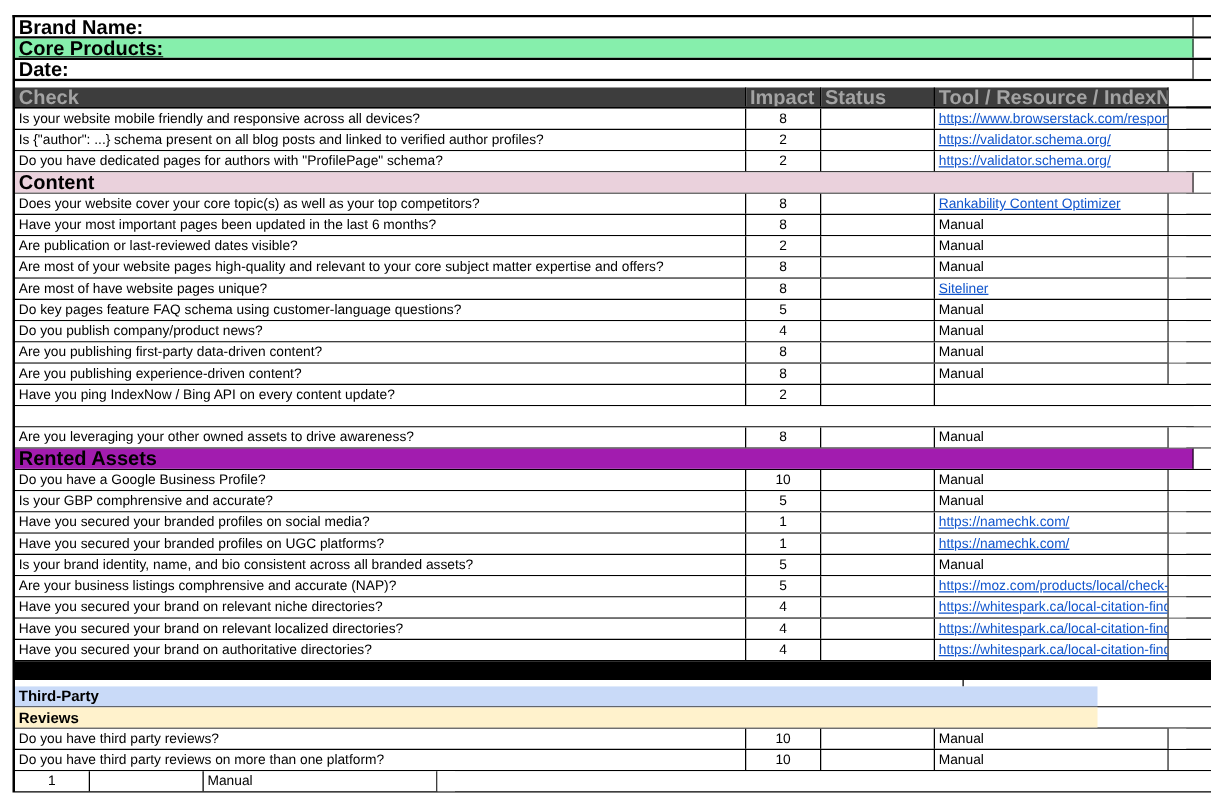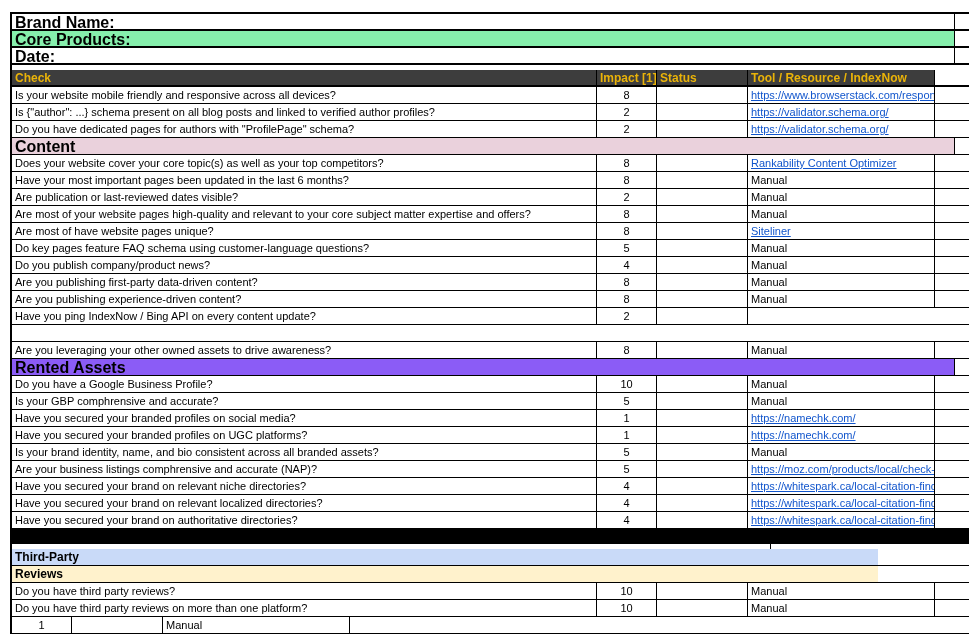--- a/index.html
+++ b/index.html
@@ -18,31 +18,31 @@
   }
   .check{width:585px;}
   .impact{width:60px;text-align:center;}
   .status{width:91px;}
   .tool{width:187px;}
   .sliver{width:14px;border-right:none;padding:0;background:#fff;}
   .merged{width:943px;font-weight:bold;font-size:16px;}
   .fullw{width:866px;border-right:none;font-weight:bold;font-size:12px;}
   .meta{border-bottom:2px solid #000;}
   .hdr-row{border-bottom:2px solid #000;}
-  .hdr-row .cell{background:#3d3d3d;color:#eab308;font-weight:bold;font-size:12px;}
+  .hdr-row .cell{background:#3d3d3d;color:#a3a3a3;font-weight:bold;font-size:16px;}
   .hdr-row .sliver{background:#fff;}
   .lnk{color:#1155cc;text-decoration:underline;cursor:pointer;}
   .black-row{height:15px;background:#000;border-bottom:none;}
   .spacer1{height:5px;border-bottom:none;background:#fff;}
   .spacer2{height:5px;border-bottom:none;background:#fff;position:relative;}
   .spacer2 .tick{position:absolute;left:758px;top:0;width:1px;height:100%;background:#000;}
   .bg-gray{background:#86efac;text-decoration:underline;}
   .bg-pink{background:#ead1dc;}
   .bg-lav{background:#d9d2e9;margin-top:44px;}
-  .bg-peach{background:#8b5cf6;}
+  .bg-peach{background:#a21caf;}
   .bg-blue{background:#c9daf8;}
   .bg-yellow{background:#fff2cc;}
 </style>
 </head>
 <body>
 
 <div class="sheet">
 
   <div class="row meta">
     <div class="cell merged">Brand Name:</div>

